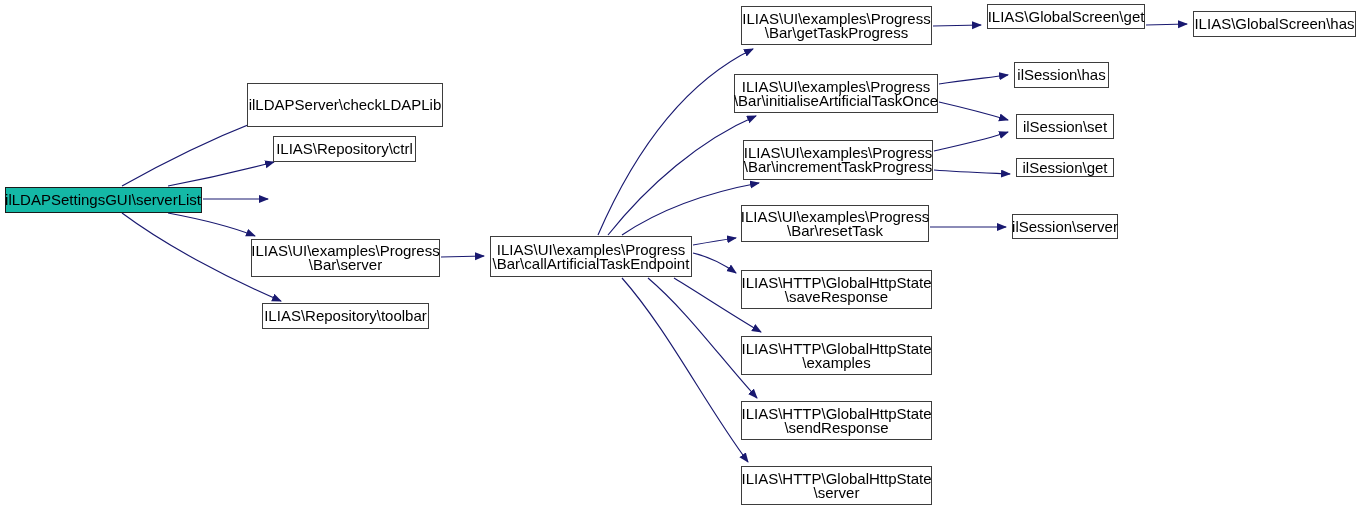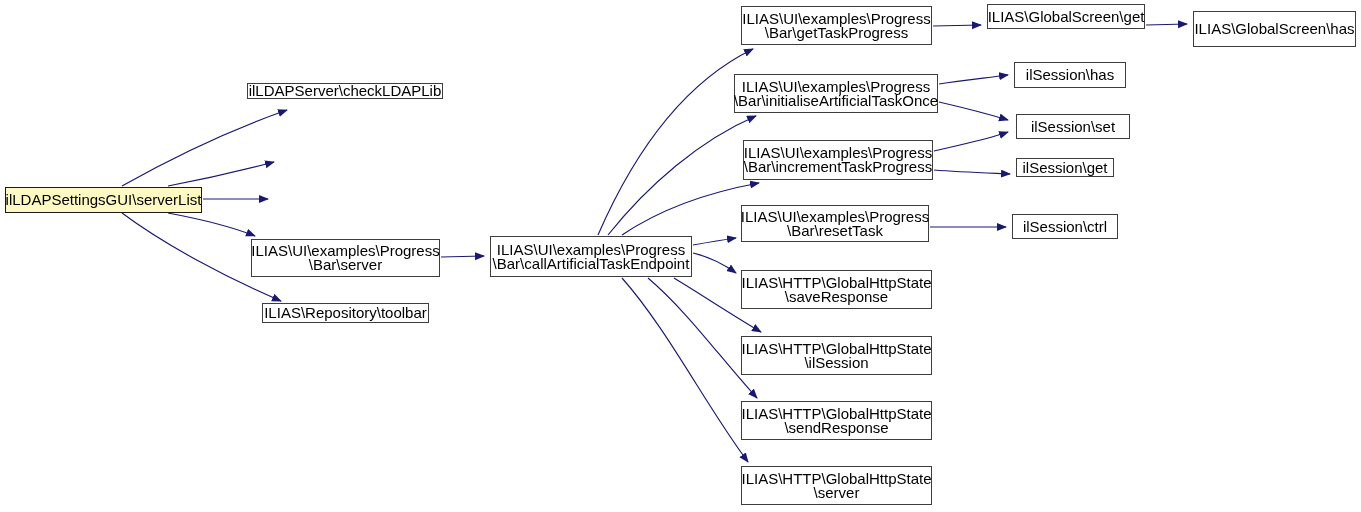--- a/index.html
+++ b/index.html
@@ -12,21 +12,21 @@
   }
   #edges{position:absolute;left:0;top:0;z-index:1;}
   .edge{stroke:#191970;stroke-width:1.15;fill:none;}
   .node{
     position:absolute;z-index:2;box-sizing:border-box;
     background:#ffffff;border:1px solid #3d3d3d;
     color:#000000;font-size:15px;line-height:14px;
     display:flex;flex-direction:column;align-items:center;justify-content:center;
     text-align:center;white-space:nowrap;cursor:pointer;
   }
-  .node.root{background:#fef9c3;border:1.5px solid #1a1a1a;cursor:default;}
+  .node.root{background:#14b8a6;border:1.5px solid #1a1a1a;cursor:default;align-items:flex-end;}
 </style>
 </head>
 <body>
 
 <div id="canvas">
 
   <svg id="edges" width="1361" height="512" viewBox="0 0 1361 512">
     <defs>
       <marker id="arrow" markerUnits="userSpaceOnUse" markerWidth="12" markerHeight="10" refX="9" refY="4" orient="auto">
         <path d="M0,0 L10,4 L0,8 Z" fill="#191970"></path>
@@ -52,32 +52,35 @@
     <path class="edge" d="M 939 102 C 965 108, 988 114, 1008 120" marker-end="url(#arrow)"></path>
     <path class="edge" d="M 934 151 C 960 145, 988 139, 1008 132" marker-end="url(#arrow)"></path>
     <path class="edge" d="M 934 170 C 960 172, 988 173, 1010 174" marker-end="url(#arrow)"></path>
     <path class="edge" d="M 930 227 L 1006 227" marker-end="url(#arrow)"></path>
   </svg>
 
   <div class="node root" style="left:5px;top:187px;width:197px;height:26px">
     <span>ilLDAPSettingsGUI\serverList</span>
   </div>
 
-  <div class="node" style="left:247px;top:83px;width:196px;height:16px">
+  <div class="node" style="left:247px;top:83px;width:196px;height:44px">
     <span>ilLDAPServer\checkLDAPLib</span>
   </div>
 
+  <div class="node" style="left:273px;top:136px;width:143px;height:26px">
+    <span>ILIAS\Repository\ctrl</span>
+  </div>
 
 
   <div class="node" style="left:251px;top:239px;width:189px;height:38px">
     <span>ILIAS\UI\examples\Progress</span>
     <span>\Bar\server</span>
   </div>
 
-  <div class="node" style="left:262px;top:303px;width:167px;height:20px">
+  <div class="node" style="left:262px;top:303px;width:167px;height:26px">
     <span>ILIAS\Repository\toolbar</span>
   </div>
 
   <div class="node" style="left:490px;top:236px;width:202px;height:41px">
     <span>ILIAS\UI\examples\Progress</span>
     <span>\Bar\callArtificialTaskEndpoint</span>
   </div>
 
   <div class="node" style="left:741px;top:6px;width:191px;height:39px">
     <span>ILIAS\UI\examples\Progress</span>
@@ -99,50 +102,50 @@
     <span>\Bar\resetTask</span>
   </div>
 
   <div class="node" style="left:741px;top:270px;width:191px;height:39px">
     <span>ILIAS\HTTP\GlobalHttpState</span>
     <span>\saveResponse</span>
   </div>
 
   <div class="node" style="left:741px;top:336px;width:191px;height:39px">
     <span>ILIAS\HTTP\GlobalHttpState</span>
-    <span>\ilSession</span>
+    <span>\examples</span>
   </div>
 
   <div class="node" style="left:741px;top:401px;width:191px;height:39px">
     <span>ILIAS\HTTP\GlobalHttpState</span>
     <span>\sendResponse</span>
   </div>
 
   <div class="node" style="left:741px;top:466px;width:191px;height:39px">
     <span>ILIAS\HTTP\GlobalHttpState</span>
     <span>\server</span>
   </div>
 
   <div class="node" style="left:987px;top:4px;width:158px;height:25px">
     <span>ILIAS\GlobalScreen\get</span>
   </div>
 
-  <div class="node" style="left:1193px;top:11px;width:163px;height:36px">
+  <div class="node" style="left:1193px;top:11px;width:163px;height:26px">
     <span>ILIAS\GlobalScreen\has</span>
   </div>
 
-  <div class="node" style="left:1014px;top:62px;width:112px;height:26px">
+  <div class="node" style="left:1014px;top:62px;width:95px;height:26px">
     <span>ilSession\has</span>
   </div>
 
-  <div class="node" style="left:1016px;top:114px;width:114px;height:25px">
+  <div class="node" style="left:1016px;top:114px;width:98px;height:25px">
     <span>ilSession\set</span>
   </div>
 
   <div class="node" style="left:1016px;top:158px;width:98px;height:19px">
     <span>ilSession\get</span>
   </div>
 
   <div class="node" style="left:1012px;top:214px;width:106px;height:25px">
-    <span>ilSession\ctrl</span>
+    <span>ilSession\server</span>
   </div>
 
 </div>
 
 </body></html>

